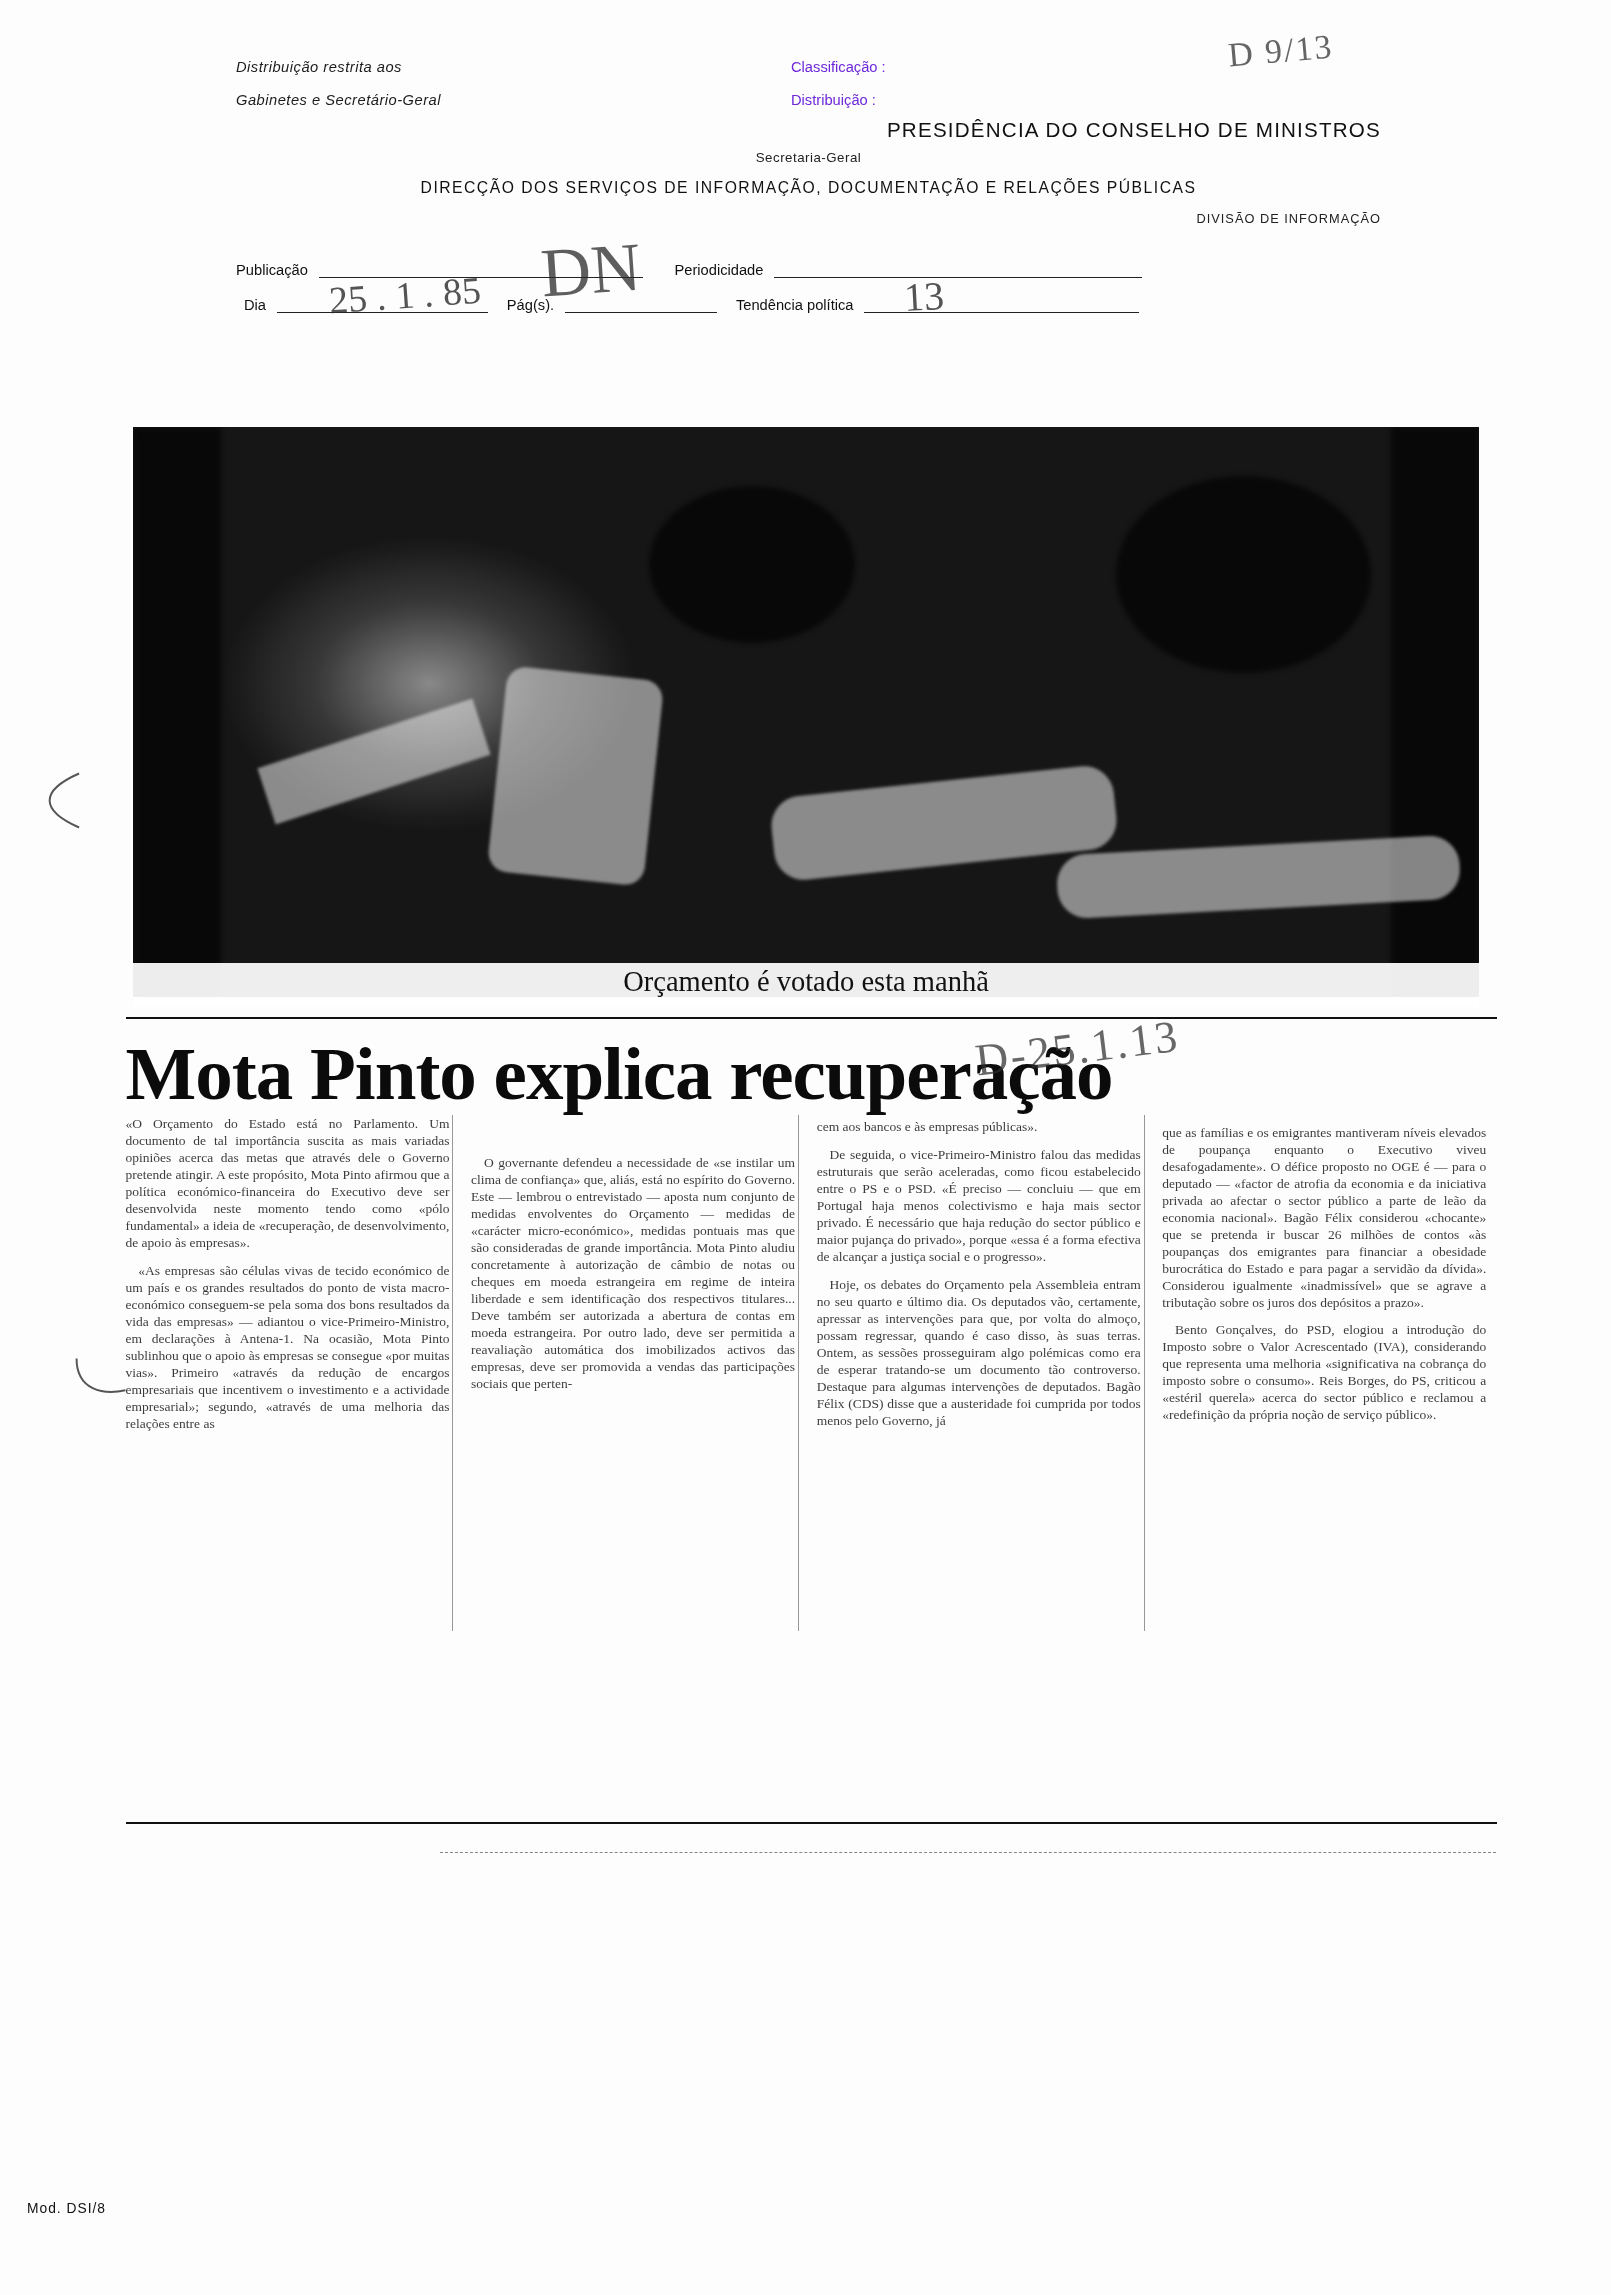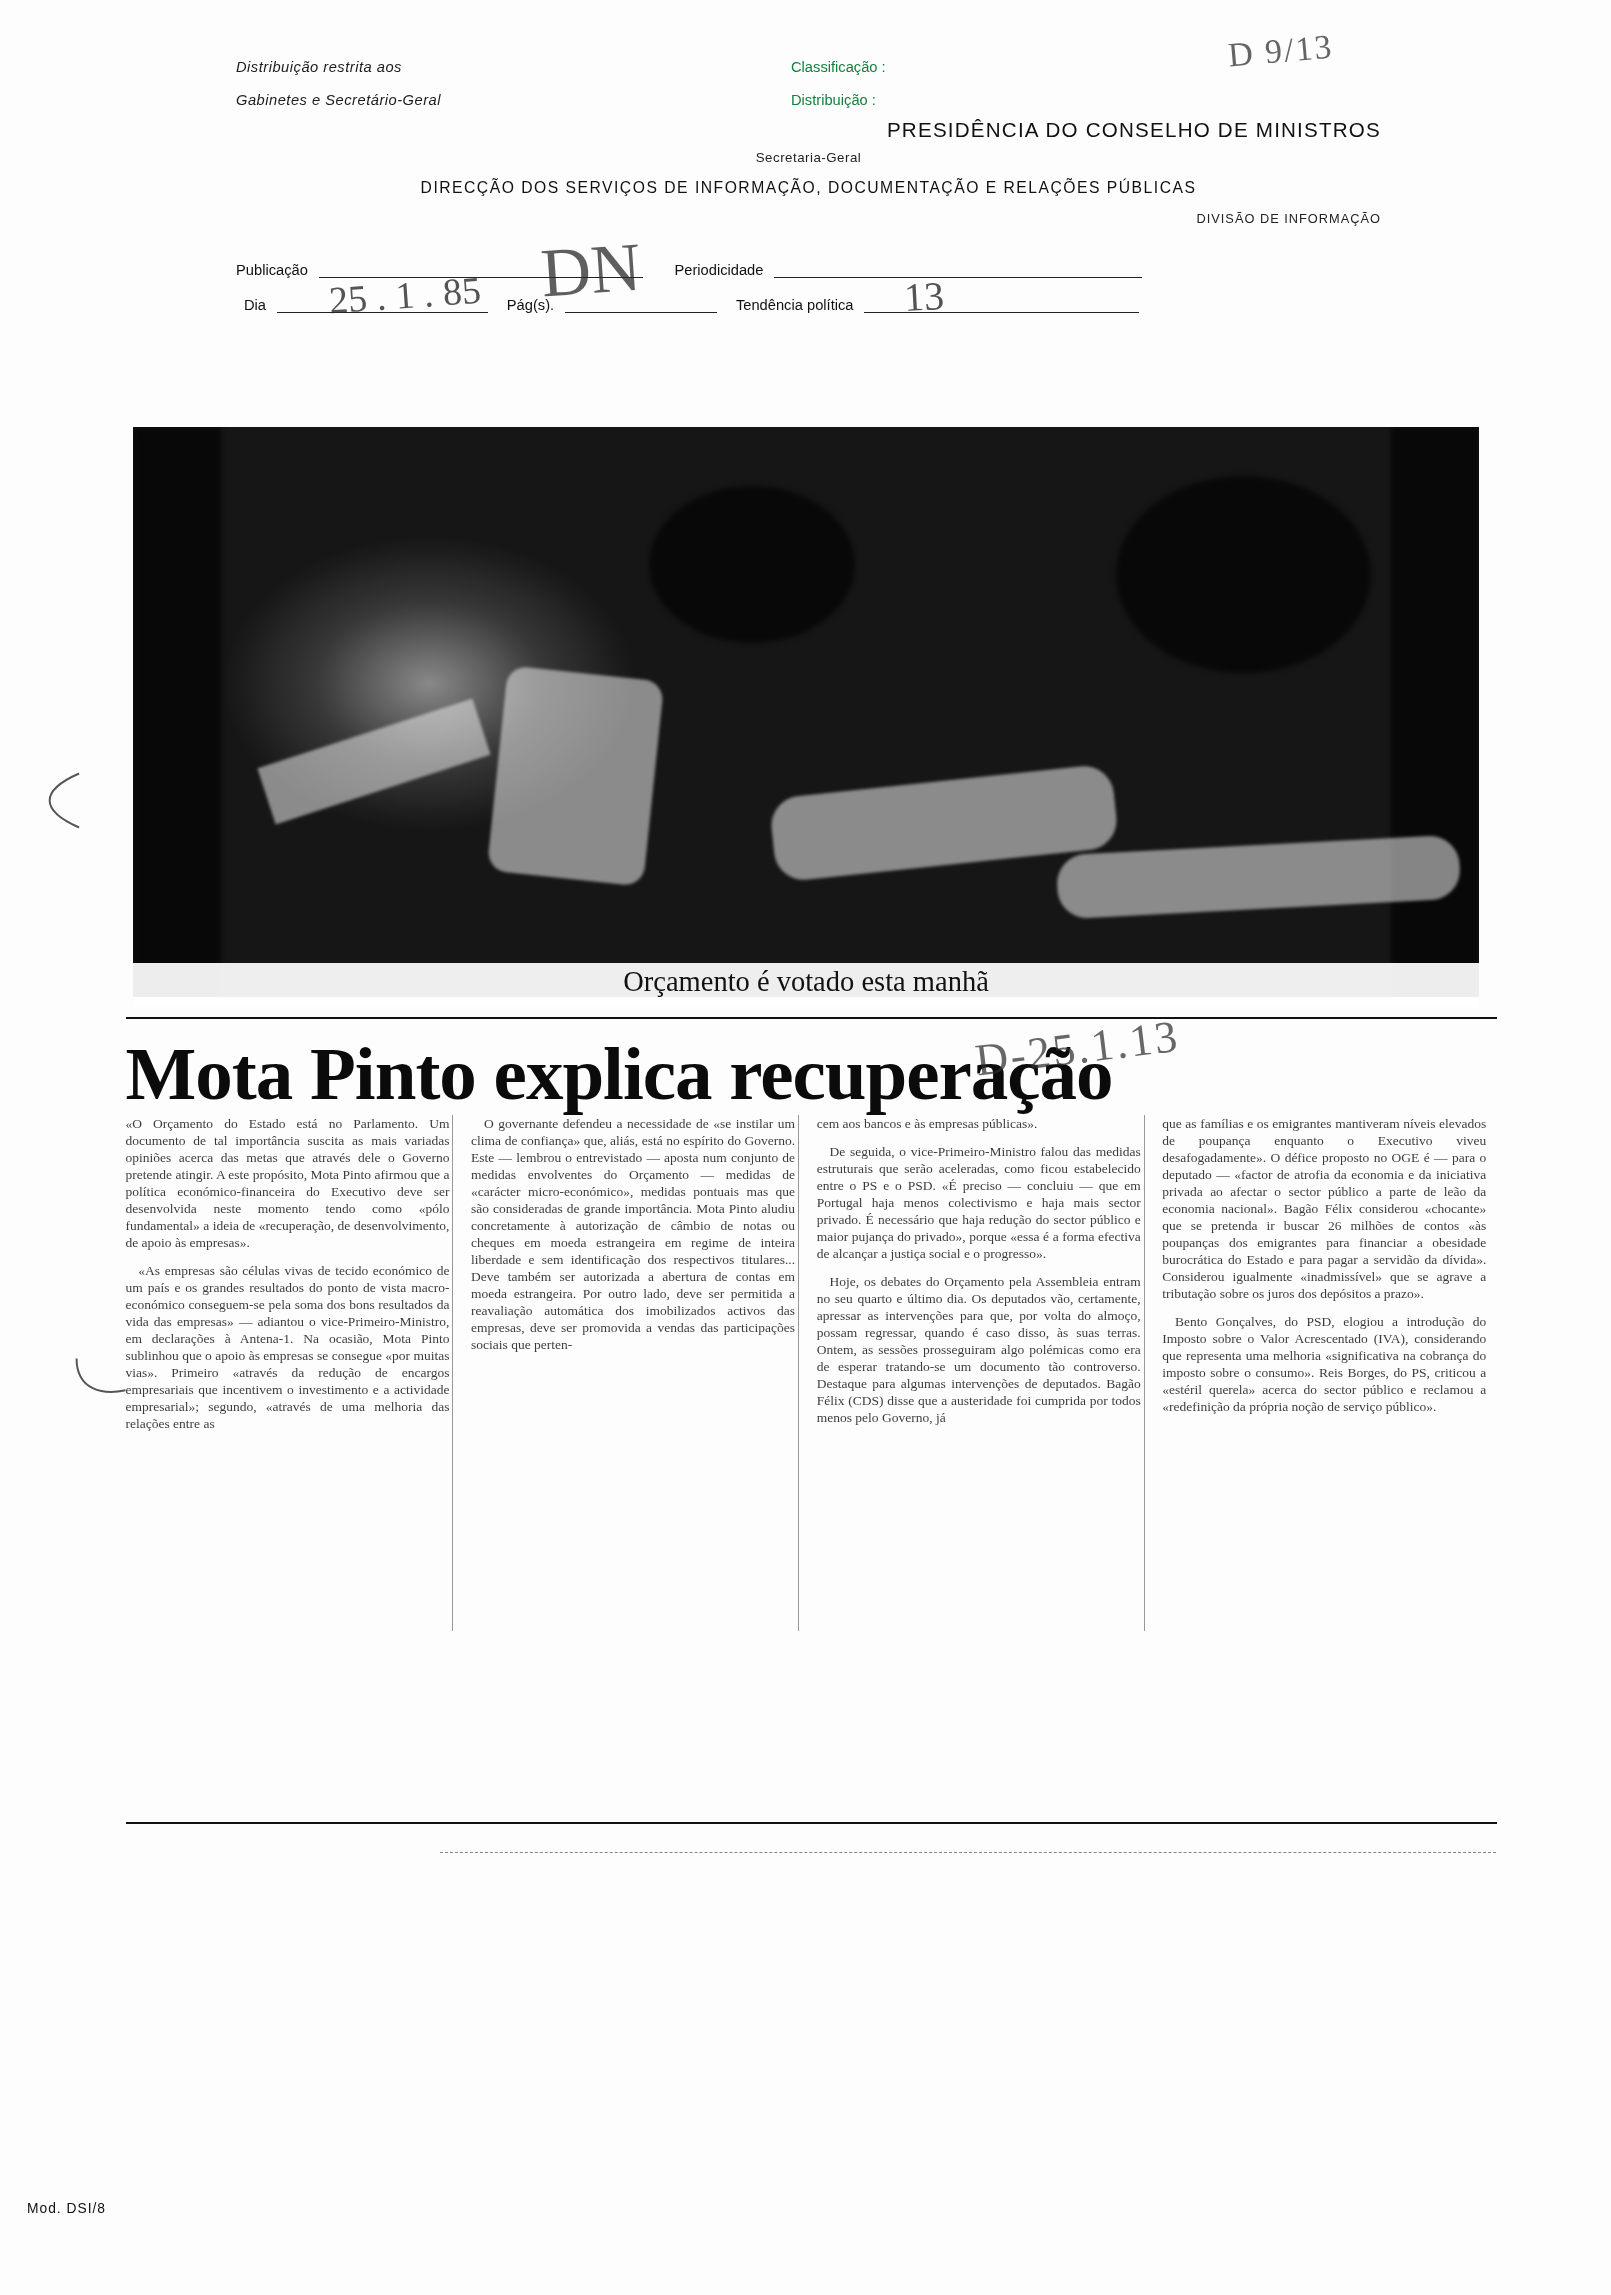--- a/index.html
+++ b/index.html
@@ -40,21 +40,21 @@
     letter-spacing: 0.5px;
     color: #1c1c1c;
   }
   .restricted-line1 { margin-bottom: 17.7px; }
   .restricted-line2 { }
 
   .class-block {
     position: absolute;
     left: 555px; top: 9.8px;
     font-size: 14.7px;
-    color: #15803d;
+    color: #6d28d9;
   }
   .class-block div { margin-bottom: 17.7px; }
 
   .handwrite-top {
     position: absolute;
     left: 992px;
     top: -17px;
     font-family: "Liberation Serif", serif;
     font-size: 34px;
     color: #333;
@@ -197,20 +197,21 @@
     letter-spacing: 2.5px;
   }
 
   .cols {
     position: absolute;
     left: 29.5px;
     top: 688px;
     width: 1376px;
     display: flex;
     gap: 21.6px;
+    align-items: center;
   }
   .col {
     width: 324px;
     font-family: "Liberation Serif", serif;
     font-size: 13.5px;
     line-height: 17px;
     text-align: justify;
     color: #1e1e1e;
     opacity: .88;
   }

